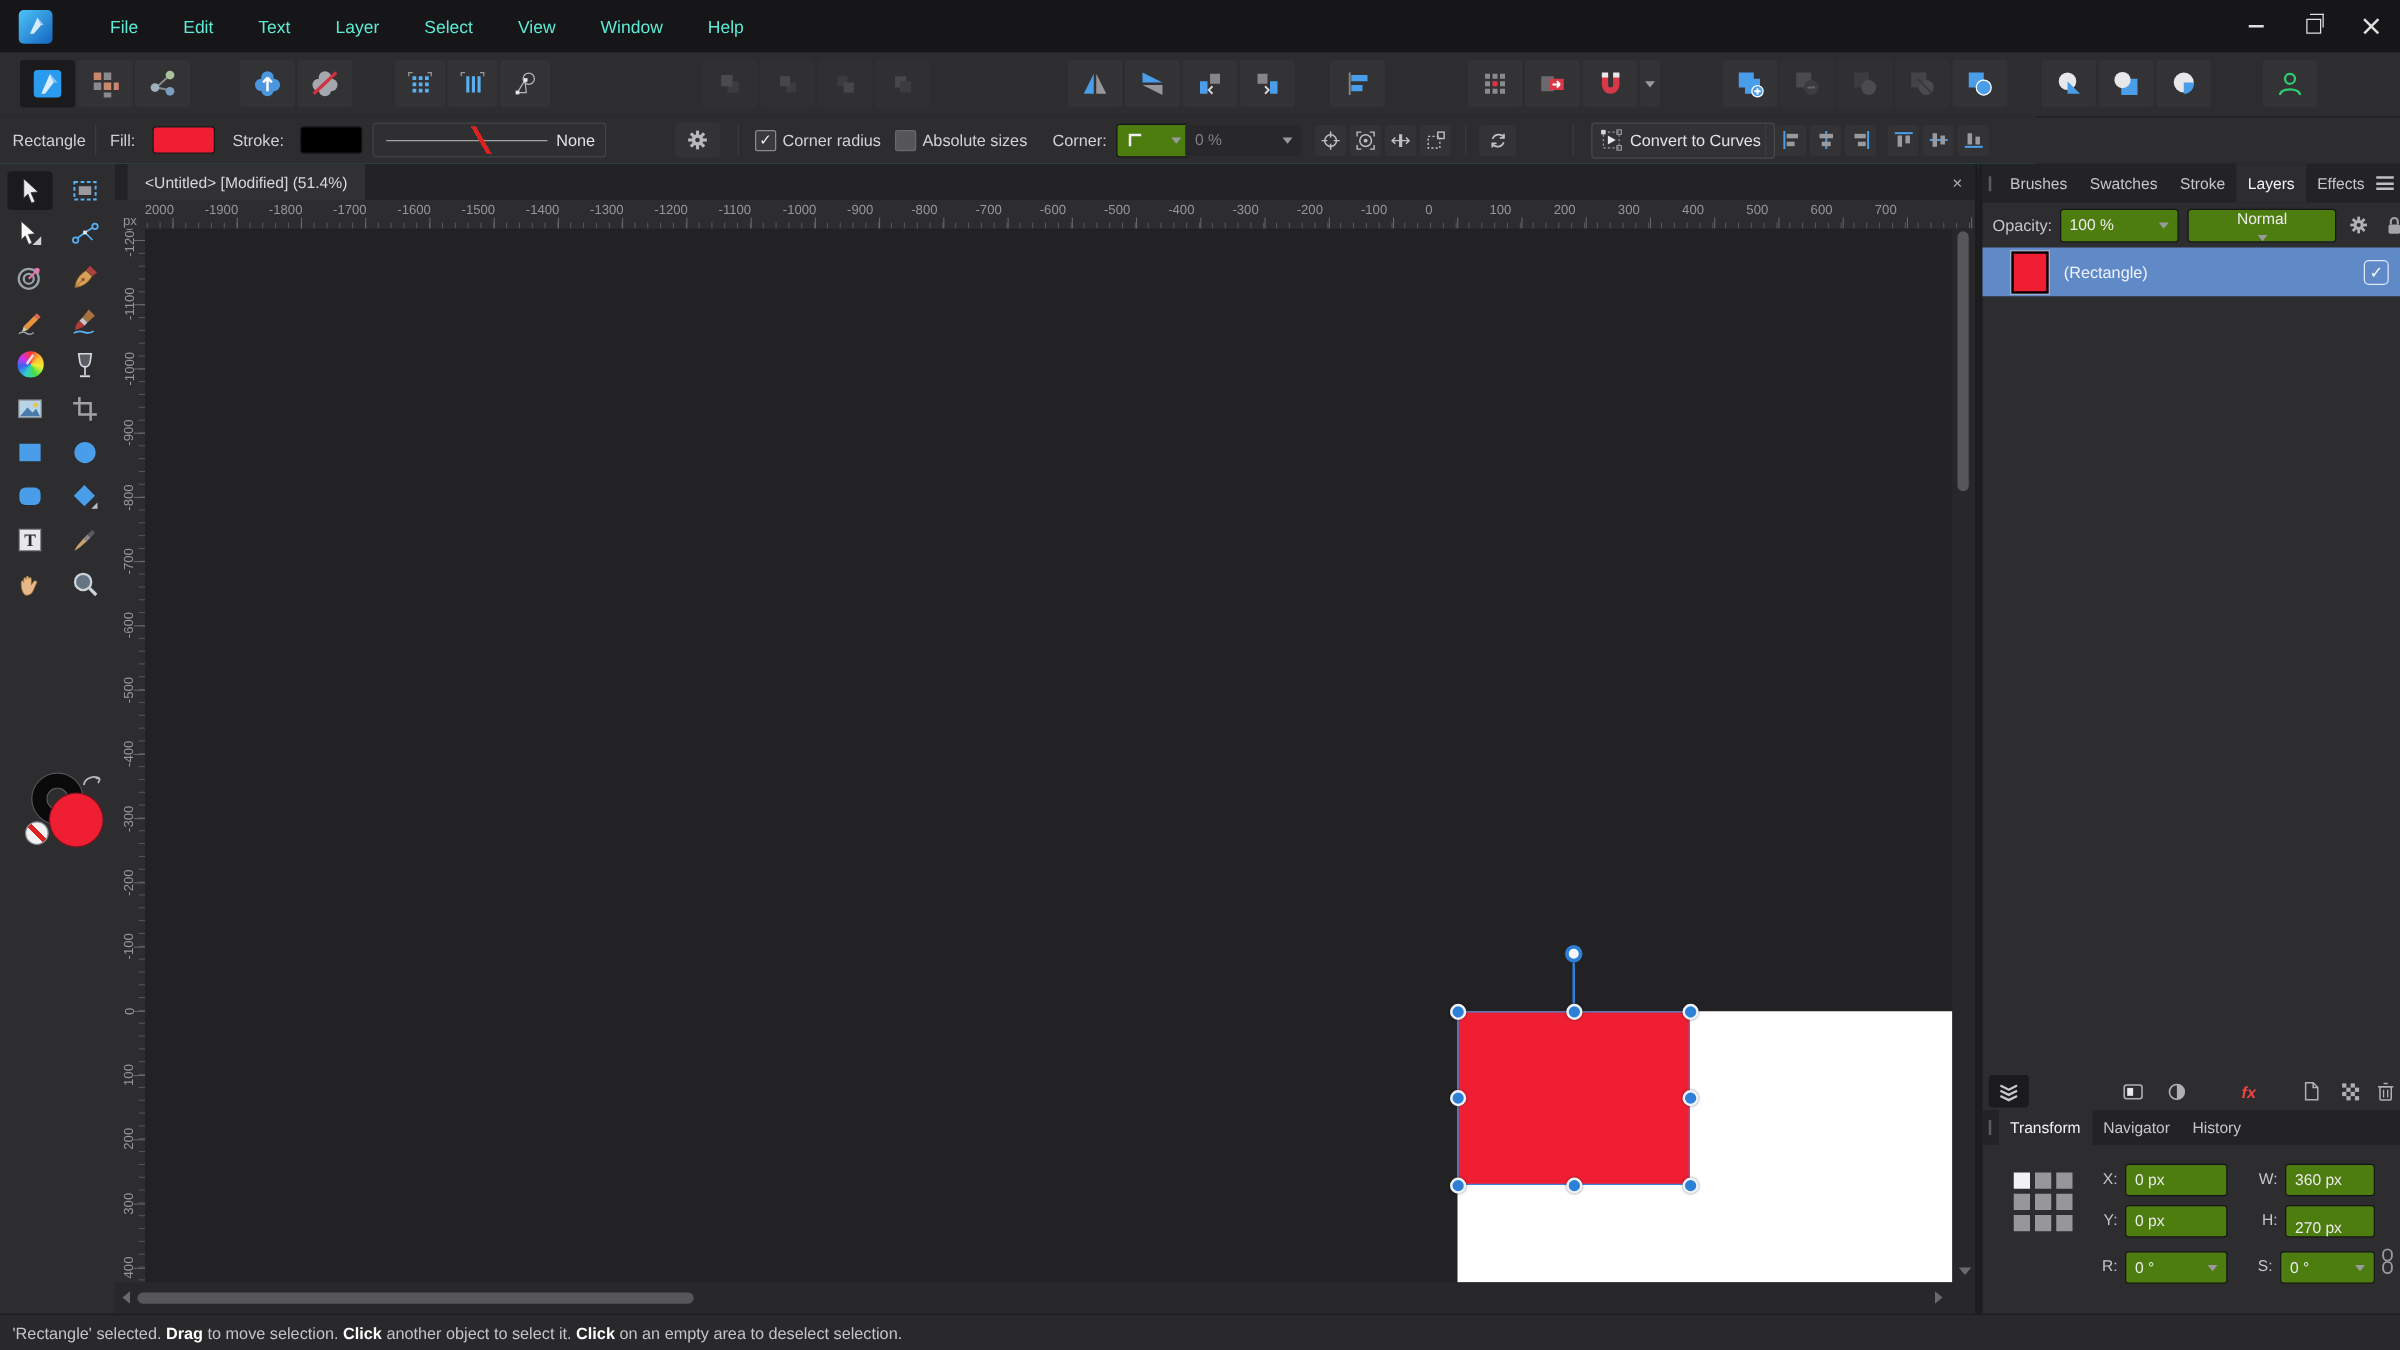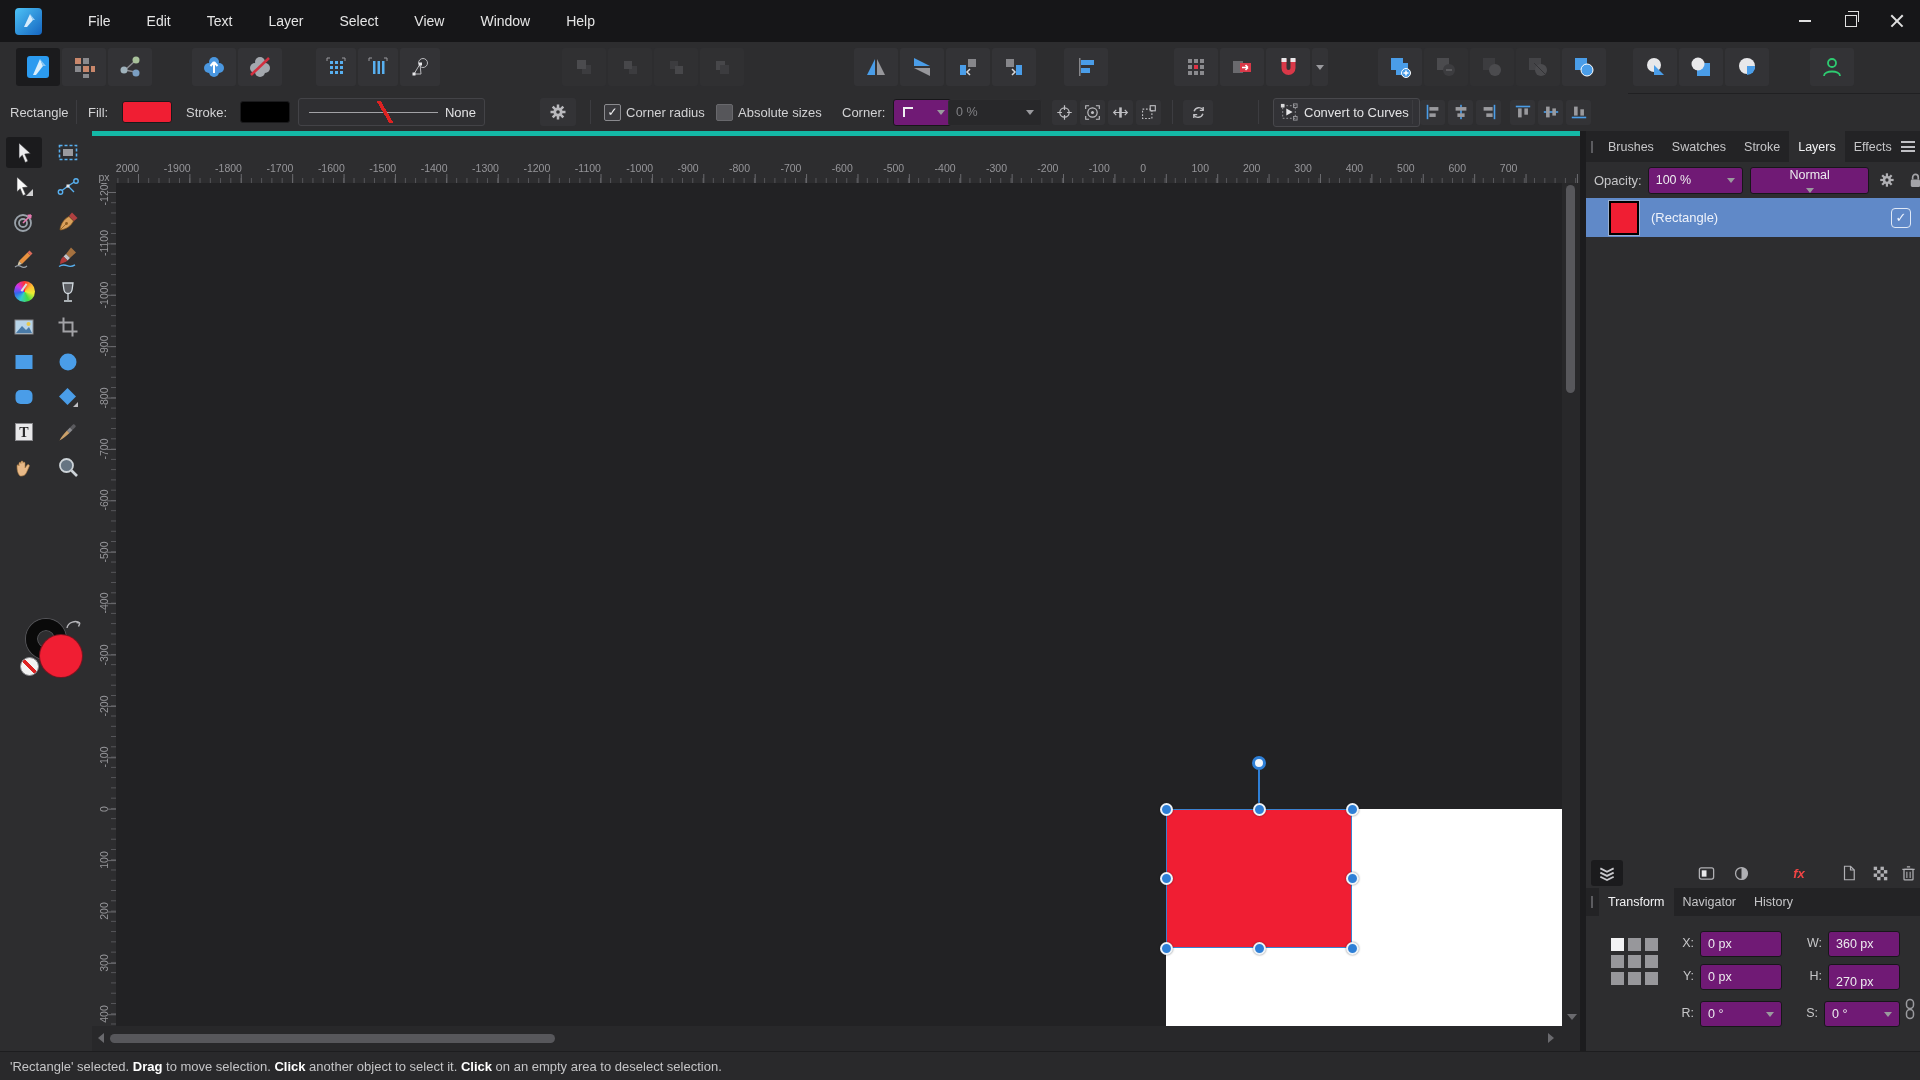--- a/index.html
+++ b/index.html
@@ -4,21 +4,21 @@
 <style>
   html,body{margin:0;padding:0;background:#000;}
   #app{position:relative;width:1920px;height:1080px;overflow:hidden;background:#2d2d2f;
        font-family:"Liberation Sans",sans-serif;color:#d6d6d8;font-size:13px;-webkit-font-smoothing:antialiased;}
   .abs{position:absolute;}
   svg{display:block;}
   
   #titlebar{position:absolute;left:0;top:0;width:1920px;height:42px;background:#161618;display:flex;align-items:center;}
   .applogo{width:27px;height:27px;margin-left:15px;border-radius:4px;background:linear-gradient(135deg,#4dc3f7 0%,#1565c0 100%);display:flex;align-items:center;justify-content:center;}
   .menus{display:flex;margin-left:28px;gap:0;}
-  .menu-item{padding:0 18px;height:42px;display:flex;align-items:center;color:#e5e5e5;font-size:14px;cursor:default;}
+  .menu-item{padding:0 18px;height:42px;display:flex;align-items:center;color:#5eead4;font-size:14px;cursor:default;}
   .winctl{position:absolute;right:0;top:0;height:42px;display:flex;}
   .winbtn{width:46px;height:42px;display:flex;align-items:center;justify-content:center;color:#e0e0e0;}
   .glyph-min{width:12px;height:2px;background:#e0e0e0;}
   .glyph-restore{width:10px;height:10px;border:1.5px solid #e0e0e0;position:relative;}
   .glyph-restore:before{content:"";position:absolute;left:2px;top:-5px;width:10px;height:10px;border:1.5px solid #e0e0e0;border-bottom:none;border-left:none;}
   .glyph-close{position:relative;width:14px;height:14px;}
   .glyph-close:before,.glyph-close:after{content:"";position:absolute;left:-1px;top:6px;width:16px;height:1.8px;background:#e0e0e0;}
   .glyph-close:before{transform:rotate(45deg);} .glyph-close:after{transform:rotate(-45deg);}
   
   #toolbar{position:absolute;left:0;top:42px;width:1920px;height:51px;background:#2d2d2f;border-bottom:1px solid #202022;}
@@ -33,21 +33,21 @@
   .cb{position:absolute;top:0;height:38px;display:flex;align-items:center;color:#d2d2d4;font-size:13px;}
   .sep{position:absolute;top:7px;width:1px;height:24px;background:#3c3c40;}
   .swatch{width:48px;height:20px;border-radius:3px;border:1px solid #1a1a1c;}
   .strokestyle{width:185px;height:26px;border:1px solid #434347;border-radius:3px;background:#2f2f32;position:relative;display:flex;align-items:center;}
   .strokestyle .line{position:absolute;left:10px;right:46px;top:12.5px;height:1px;background:#a2a2a6;}
   .strokestyle .slash{position:absolute;left:58px;top:2px;width:56px;height:22px;background:linear-gradient(60deg,transparent 47%,#d22 47%,#d22 53%,transparent 53%);}
   .strokestyle .nonelbl{position:absolute;right:8px;color:#e2e2e4;}
   .ctxbtn{width:34px;height:28px;border-radius:3px;background:#333336;display:flex;align-items:center;justify-content:center;}
   .chk{width:15px;height:15px;border-radius:2px;border:1px solid #8a8a8e;background:#3a3a3e;display:flex;align-items:center;justify-content:center;color:#f0f0f2;font-size:12px;line-height:1;}
   .chk.off{background:#56565a;border-color:#68686c;color:transparent;}
-  .dd{background:#701a75;border:1px solid #171719;border-radius:3px;height:25px;display:flex;align-items:center;justify-content:space-between;padding:0 7px;color:#ececee;font-size:12.5px;}
+  .dd{background:#4d7c0f;border:1px solid #171719;border-radius:3px;height:25px;display:flex;align-items:center;justify-content:space-between;padding:0 7px;color:#ececee;font-size:12.5px;}
   .dd.disabled{color:#808084;background:#28282a;border-color:#2e2e30;}
   .smallbtn{width:25px;height:25px;border-radius:3px;background:#333336;display:flex;align-items:center;justify-content:center;}
   .ctcbtn{height:27px;border:1px solid #48484c;border-radius:3px;background:#323236;display:flex;align-items:center;padding:0 10px 0 6px;gap:6px;color:#e2e2e4;}
   
   #toolspanel{position:absolute;left:0;top:131px;width:92px;height:920px;background:#2d2d2f;}
   .tool{position:absolute;width:36px;height:31px;border-radius:3px;display:flex;align-items:center;justify-content:center;}
   .tool.active{background:#1b1b1d;}
   .colorwheel{width:21px;height:21px;border-radius:50%;background:conic-gradient(#f33,#fb3,#ee3,#4d4,#3cc,#36e,#c3e,#f33);position:relative;}
   .colorwheel:after{content:"";position:absolute;left:9px;top:2px;width:2px;height:9px;background:#ddd;transform:rotate(35deg);}
   
@@ -696,20 +696,24 @@
     <div id="fillstroke">
       <div class="ringstroke"></div>
       <svg class="abs" style="left:60px;top:0;" width="20" height="16" viewBox="0 0 20 16">
           <path d="M3 11 C4 5 12 3 16 6 M16 6 L12.5 5.5 M16 6 L14.5 9.5" stroke="#b8b8bc" stroke-width="1.4" fill="none"></path>
         </svg>
       <div class="fillcircle"></div>
       <div class="nocolor"></div>
     </div>
   </div>
 
+  <div id="tabbar">
+    <div class="doctab">&lt;Untitled&gt; [Modified] (51.4%)</div>
+    <div class="tabclose">×</div>
+  </div>
 
   <div id="cornerunit">px</div>
 
   <div id="hruler">
     <div class="hlabels">
         <span class="hlab">-2000</span>
         <span class="hlab">-1900</span>
         <span class="hlab">-1800</span>
         <span class="hlab">-1700</span>
         <span class="hlab">-1600</span>

